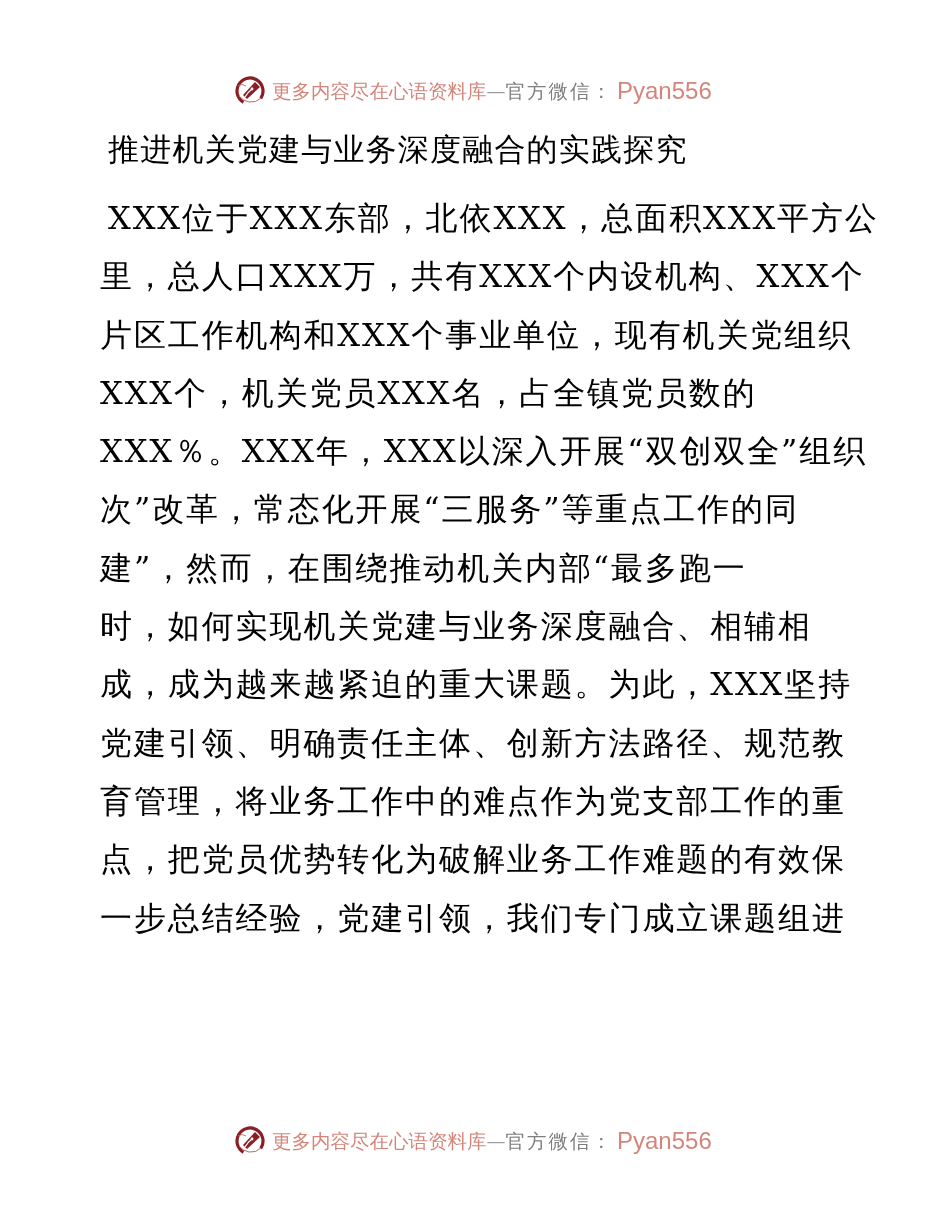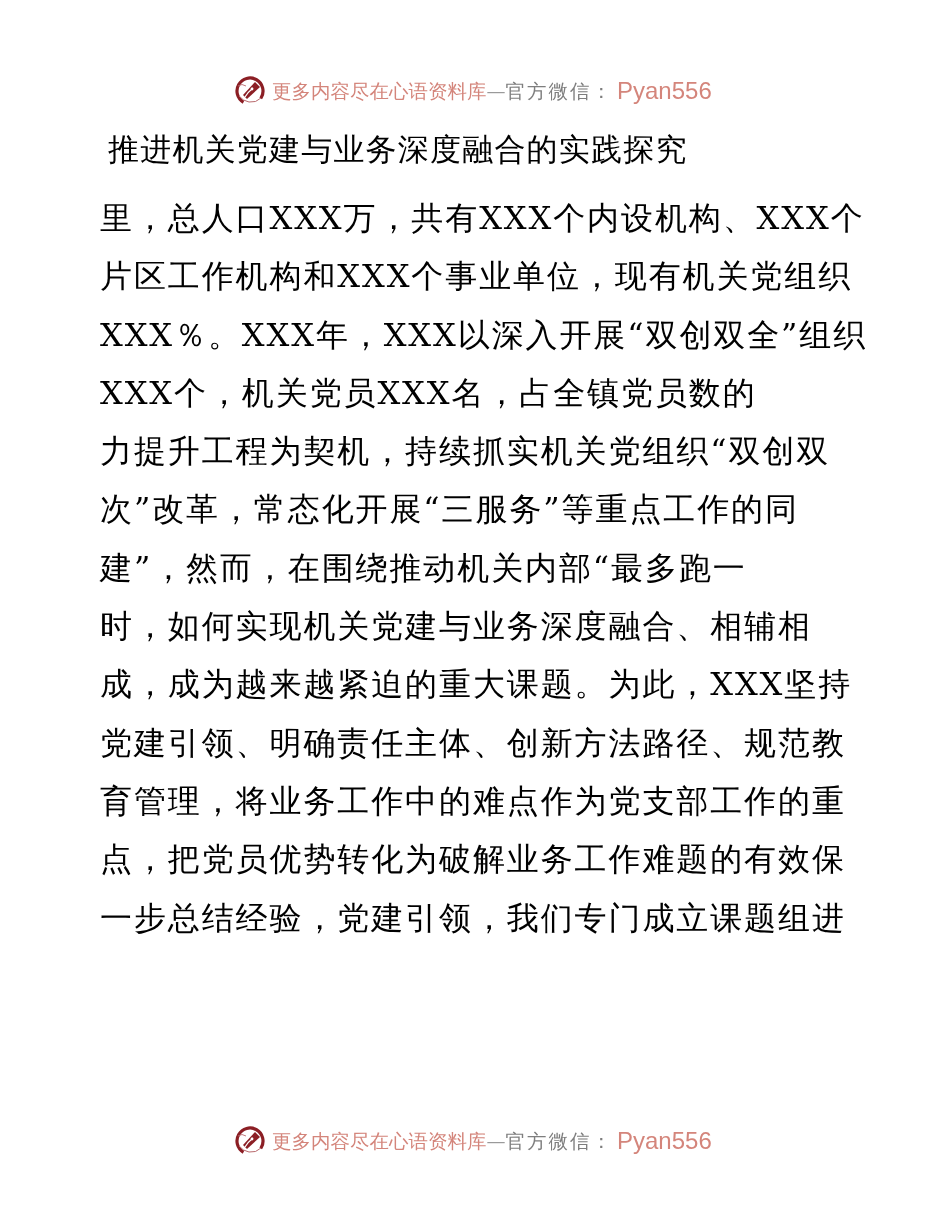--- a/index.html
+++ b/index.html
@@ -101,25 +101,25 @@
   </span>
   <span class="site">更多内容尽在心语资料库</span>
   <span class="dash">—</span>
   <span class="wechat-label">官方微信：</span>
   <span class="wechat-id">Pyan556</span>
 </div>
 
 <h1 class="title">推进机关党建与业务深度融合的实践探究</h1>
 
 <div class="body-text">
+  <span class="line first">XXX位于XXX东部，北依XXX，总面积XXX平方公</span>
   <span class="line">里，总人口XXX万，共有XXX个内设机构、XXX个</span>
   <span class="line">片区工作机构和XXX个事业单位，现有机关党组织</span>
+  <span class="line">XXX个，机关党员XXX名，占全镇党员数的</span>
   <span class="line">XXX％。XXX年，XXX以深入开展“双创双全”组织</span>
-  <span class="line">XXX个，机关党员XXX名，占全镇党员数的</span>
-  <span class="line">力提升工程为契机，持续抓实机关党组织“双创双</span>
   <span class="line">次”改革，常态化开展“三服务”等重点工作的同</span>
   <span class="line">建”，然而，在围绕推动机关内部“最多跑一</span>
   <span class="line">时，如何实现机关党建与业务深度融合、相辅相</span>
   <span class="line">成，成为越来越紧迫的重大课题。为此，XXX坚持</span>
   <span class="line">党建引领、明确责任主体、创新方法路径、规范教</span>
   <span class="line">育管理，将业务工作中的难点作为党支部工作的重</span>
   <span class="line">点，把党员优势转化为破解业务工作难题的有效保</span>
   <span class="line">一步总结经验，党建引领，我们专门成立课题组进</span>
 </div>
 

